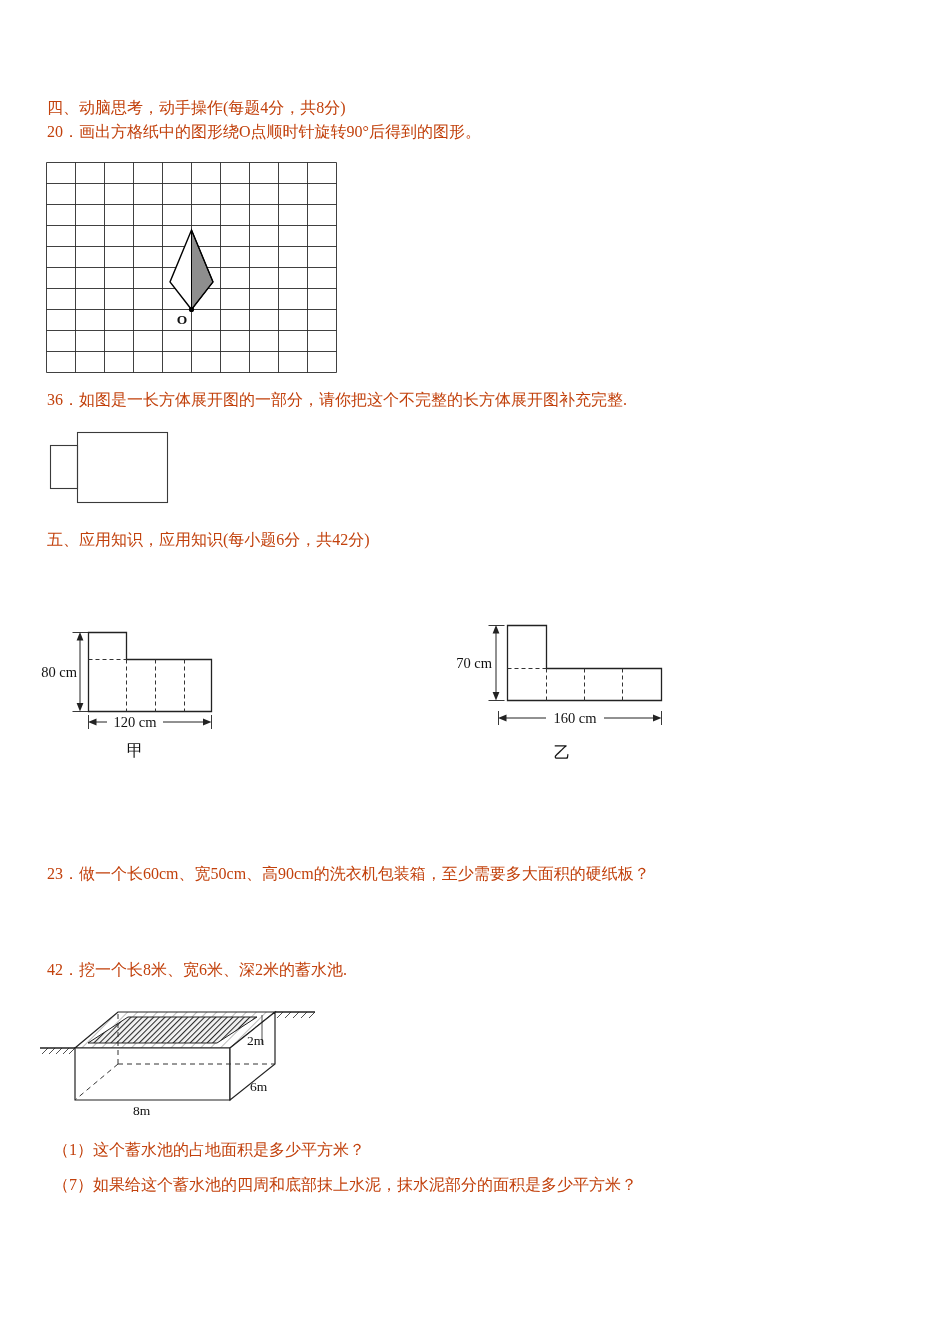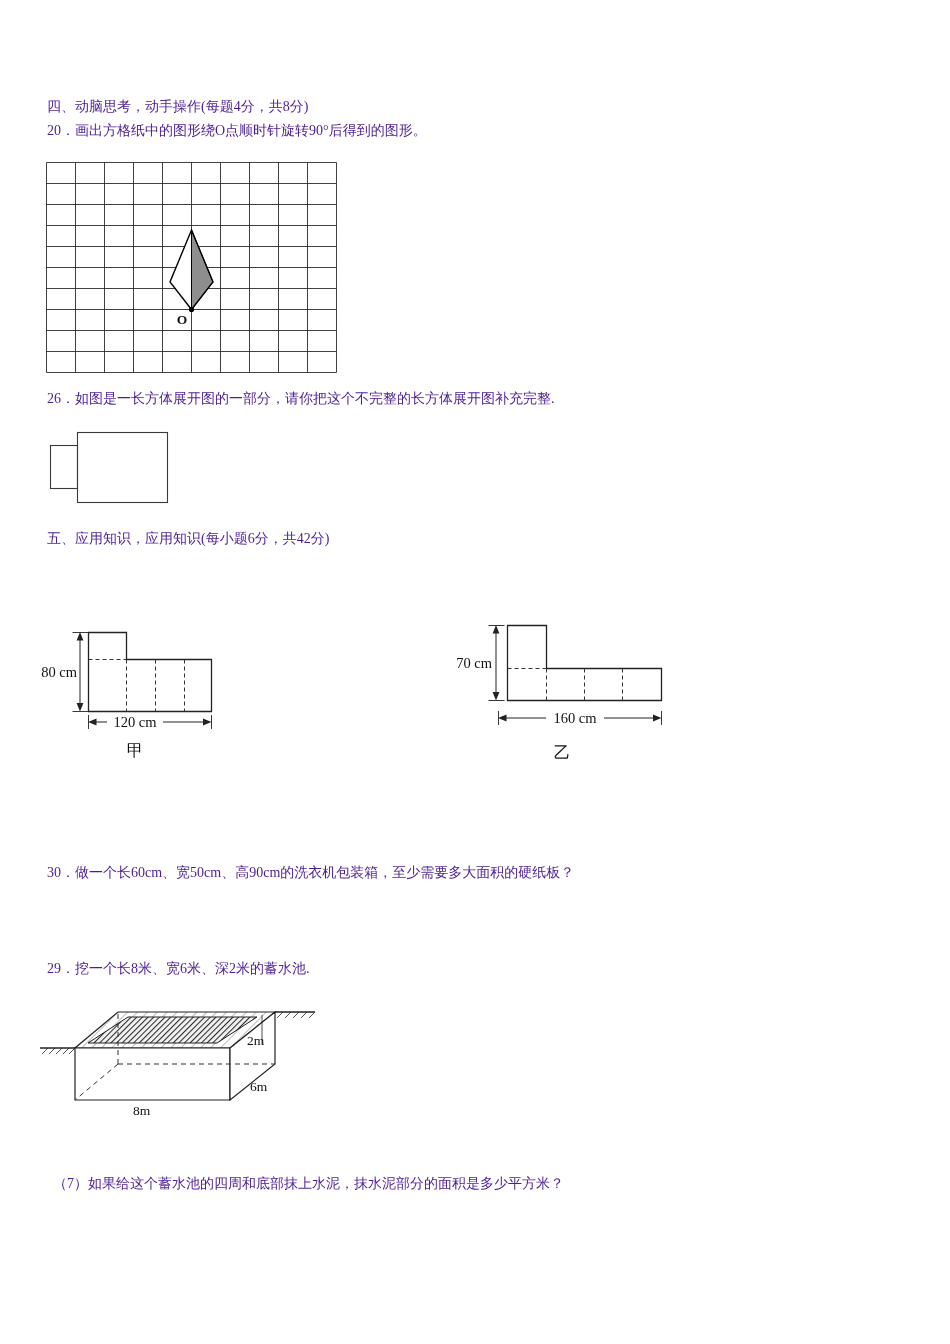--- a/index.html
+++ b/index.html
@@ -2,22 +2,22 @@
 <html><head>
 <meta charset="utf-8">
 <style>
   * { margin:0; padding:0; box-sizing:border-box; }
   html,body { background:#ffffff; }
   .page {
     position:relative; width:950px; height:1344px; background:#fff;
     font-family:"Liberation Serif", serif; color:#000; overflow:hidden;
   }
   .t {
-    position:absolute; left:47px; font-size:14px; line-height:1.25;
-    white-space:nowrap; color:#4c1d95;
+    position:absolute; left:47px; font-size:16px; line-height:1.25;
+    white-space:nowrap; color:#c2410c;
   }
   .t.indent { left:53px; }
   .fig { position:absolute; }
   svg text { font-family:"Liberation Serif", serif; fill:#111; }
 </style>
 </head>
 <body>
 
 <div class="page">
 
@@ -28,21 +28,21 @@
   <svg class="fig" style="left:46px; top:162px" width="292" height="212" viewBox="0 0 292 212">
     <path stroke="#2b2b2b" stroke-width="0.9" fill="none" d="M0.5 0.5H290.5M0.5 21.5H290.5M0.5 42.5H290.5M0.5 63.5H290.5M0.5 84.5H290.5M0.5 105.5H290.5M0.5 126.5H290.5M0.5 147.5H290.5M0.5 168.5H290.5M0.5 189.5H290.5M0.5 210.5H290.5M0.5 0.5V210.5M29.5 0.5V210.5M58.5 0.5V210.5M87.5 0.5V210.5M116.5 0.5V210.5M145.5 0.5V210.5M174.5 0.5V210.5M203.5 0.5V210.5M232.5 0.5V210.5M261.5 0.5V210.5M290.5 0.5V210.5"></path>
     <polygon points="145.5,68 167,120 145.5,147.5 124,120" fill="#ffffff"></polygon>
     <polygon points="145.5,68 167,120 145.5,147.5" fill="#8e8e8e" stroke="#000" stroke-width="1"></polygon>
     <polygon points="145.5,68 167,120 145.5,147.5 124,120" fill="none" stroke="#000" stroke-width="1.4"></polygon>
     <line x1="145.5" y1="68" x2="145.5" y2="147.5" stroke="#000" stroke-width="1"></line>
     <circle cx="145.5" cy="147.5" r="2.6" fill="#000"></circle>
     <text x="136" y="162" text-anchor="middle" font-size="13.5" font-weight="bold">O</text>
   </svg>
 
-  <div class="t" style="top:390px">26．如图是一长方体展开图的一部分，请你把这个不完整的长方体展开图补充完整.</div>
+  <div class="t" style="top:390px">36．如图是一长方体展开图的一部分，请你把这个不完整的长方体展开图补充完整.</div>
 
   <svg class="fig" style="left:45px; top:428px" width="132" height="82" viewBox="0 0 132 82">
     <rect x="32.5" y="4.5" width="90" height="70" fill="none" stroke="#3a3a3a" stroke-width="1.1"></rect>
     <rect x="5.5" y="17.5" width="27" height="43" fill="none" stroke="#3a3a3a" stroke-width="1.1"></rect>
   </svg>
 
   <div class="t" style="top:530px">五、应用知识，应用知识(每小题6分，共42分)</div>
 
 
   <svg class="fig" style="left:40px; top:622px" width="195" height="140" viewBox="0 0 195 140">
@@ -80,23 +80,23 @@
       <path d="M48.5 93V107 M211.5 93V107" stroke-width="0.9" fill="none"></path>
       <line x1="54" y1="100" x2="205" y2="100"></line>
       <polygon points="48,100 56.5,96.6 56.5,103.4" stroke="none"></polygon>
       <polygon points="211.5,100 203,96.6 203,103.4" stroke="none"></polygon>
     </g>
     <rect x="96" y="92" width="58" height="16" fill="#fff"></rect>
     <text x="125" y="104.5" text-anchor="middle" font-size="14.5">160 cm</text>
     <text x="112" y="140" text-anchor="middle" font-size="16.5">乙</text>
   </svg>
 
-  <div class="t" style="top:864px">30．做一个长60cm、宽50cm、高90cm的洗衣机包装箱，至少需要多大面积的硬纸板？</div>
+  <div class="t" style="top:864px">23．做一个长60cm、宽50cm、高90cm的洗衣机包装箱，至少需要多大面积的硬纸板？</div>
 
-  <div class="t" style="top:960px">29．挖一个长8米、宽6米、深2米的蓄水池.</div>
+  <div class="t" style="top:960px">42．挖一个长8米、宽6米、深2米的蓄水池.</div>
 
   <svg class="fig" style="left:40px; top:1000px" width="285" height="125" viewBox="0 0 285 125">
     <defs>
       <pattern id="hatchDense" width="4" height="4" patternUnits="userSpaceOnUse" patternTransform="rotate(45)">
         <rect width="4" height="4" fill="#f2f2f2"></rect>
         <line x1="0" y1="0" x2="0" y2="4" stroke="#2a2a2a" stroke-width="2.1"></line>
       </pattern>
       <pattern id="hatchLight" width="7" height="7" patternUnits="userSpaceOnUse" patternTransform="rotate(45)">
         <rect width="7" height="7" fill="#ffffff"></rect>
         <line x1="0" y1="0" x2="0" y2="7" stroke="#555" stroke-width="0.8"></line>
@@ -114,15 +114,16 @@
     <g stroke="#222" stroke-width="1">
       <line x1="235" y1="12" x2="275" y2="12" stroke-width="1.3"></line>
       <path d="M243 12 L237 18 M251 12 L245 18 M259 12 L253 18 M267 12 L261 18 M275 12 L269 18" stroke-width="0.8"></path>
     </g>
     <line x1="222" y1="15" x2="222" y2="44" stroke="#222" stroke-width="0.8"></line>
     <text x="207" y="45" font-size="13.5">2m</text>
     <text x="210" y="91" font-size="13.5">6m</text>
     <text x="93" y="115" font-size="13.5">8m</text>
   </svg>
 
+  <div class="t indent" style="top:1140px">（1）这个蓄水池的占地面积是多少平方米？</div>
   <div class="t indent" style="top:1175px">（7）如果给这个蓄水池的四周和底部抹上水泥，抹水泥部分的面积是多少平方米？</div>
 
 </div>
 
 </body></html>

